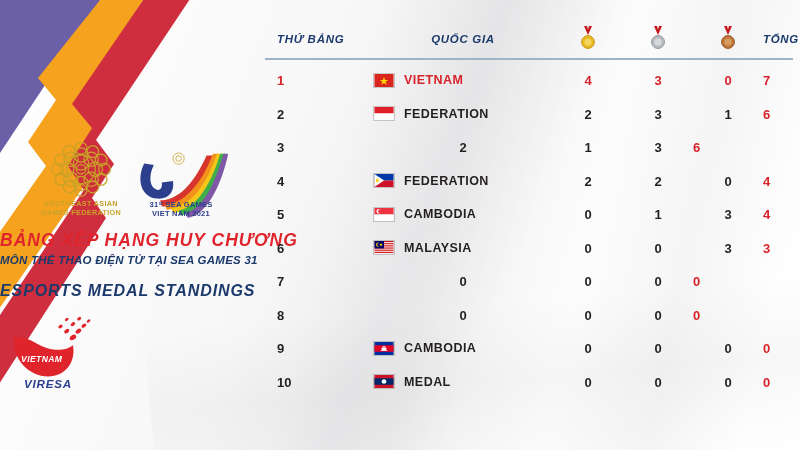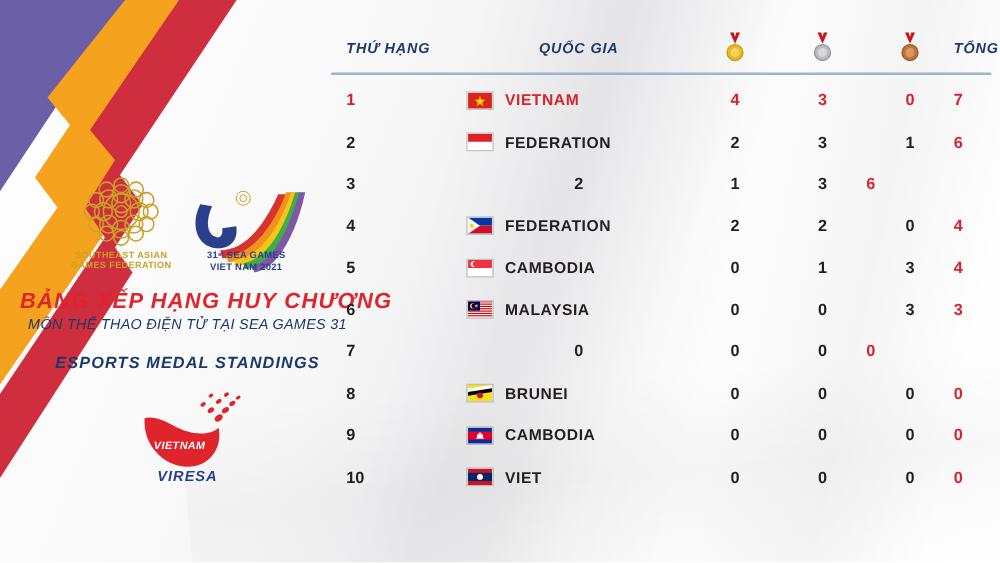--- a/index.html
+++ b/index.html
@@ -45,23 +45,22 @@
 
   
   #corner-art {
     position: absolute; left: 0; top: 0;
     width: 340px; height: 430px;
   }
 
   
   #brand {
     position: absolute;
-    left: 16px; top: 138px;
+    left: 0; top: 138px;
     width: 268px;
-    text-align: center;
   }
 
   #logo-row {
     display: flex;
     align-items: center;
     justify-content: center;
     gap: 10px;
     height: 86px;
   }
 
@@ -73,29 +72,29 @@
     font-size: 17.5px;
     font-weight: bold;
     font-style: italic;
     letter-spacing: 1.0px;
     color: #e0242b;
     white-space: nowrap;
   }
   #subtitle-vi {
     margin-top: 3px;
     font-size: 11.5px;
-    font-weight: normal;
+    font-weight: bold;
     font-style: italic;
     letter-spacing: .25px;
     color: #1b3a6b;
     white-space: nowrap;
   }
   #title-en {
     margin-top: 16px;
-    font-size: 13px;
+    font-size: 16px;
     font-weight: bold;
     font-style: italic;
     letter-spacing: .9px;
     color: #1b3a6b;
     white-space: nowrap;
   }
 
   #viresa { margin-top: 14px; }
   .logo-viresa { width: 96px; height: 78px; }
 
@@ -279,21 +278,21 @@
         <text x="60" y="95" text-anchor="middle" font-family="Liberation Sans, sans-serif" font-size="15" font-weight="bold" font-style="italic" fill="#2b3f8c" letter-spacing="1">VIRESA</text>
       </svg>
     </div>
 
   </div>
 
   <div id="table">
 
     <div class="row header">
       <div class="c-rank">
-        <span class="hdr-txt">THỨ HẠNG</span>
+        <span class="hdr-txt">THỨ BẢNG</span>
       </div>
       <div class="c-nation">
         <span class="hdr-txt">QUỐC GIA</span>
       </div>
       <div class="c-med">
         <svg class="medal-ico" viewBox="0 0 20 26">
           <path d="M6 1 L10 10 L14 1 L11 1 L10 4.5 L9 1 Z" fill="#c4161c"></path>
           <circle cx="10" cy="17" r="6.4" fill="#e8b923" stroke="#c89a14" stroke-width="1"></circle>
           <circle cx="10" cy="17" r="3.6" fill="#f4d35e"></circle>
         </svg>
@@ -404,28 +403,20 @@
         </div>
         <div class="row">
           <div class="c-rank"><span class="rank-num">7</span></div>
           <div class="c-med"><span class="num">0</span></div>
           <div class="c-med"><span class="num">0</span></div>
           <div class="c-med"><span class="num">0</span></div>
           <div class="c-total"><span class="total-num">0</span></div>
         </div>
         <div class="row">
           <div class="c-rank"><span class="rank-num">8</span></div>
-          <div class="c-nation">
-            <div class="nation-cell">
-              <svg class="flag">
-                <use href="#flag-brunei"></use>
-              </svg>
-              <span class="nation-name">BRUNEI</span>
-            </div>
-          </div>
           <div class="c-med"><span class="num">0</span></div>
           <div class="c-med"><span class="num">0</span></div>
           <div class="c-med"><span class="num">0</span></div>
           <div class="c-total"><span class="total-num">0</span></div>
         </div>
         <div class="row">
           <div class="c-rank"><span class="rank-num">9</span></div>
           <div class="c-nation">
             <div class="nation-cell">
               <svg class="flag">
@@ -439,21 +430,21 @@
           <div class="c-med"><span class="num">0</span></div>
           <div class="c-total"><span class="total-num">0</span></div>
         </div>
         <div class="row">
           <div class="c-rank"><span class="rank-num">10</span></div>
           <div class="c-nation">
             <div class="nation-cell">
               <svg class="flag">
                 <use href="#flag-laos"></use>
               </svg>
-              <span class="nation-name">VIET</span>
+              <span class="nation-name">MEDAL</span>
             </div>
           </div>
           <div class="c-med"><span class="num">0</span></div>
           <div class="c-med"><span class="num">0</span></div>
           <div class="c-med"><span class="num">0</span></div>
           <div class="c-total"><span class="total-num">0</span></div>
         </div>
       </div>
 
   </div>

